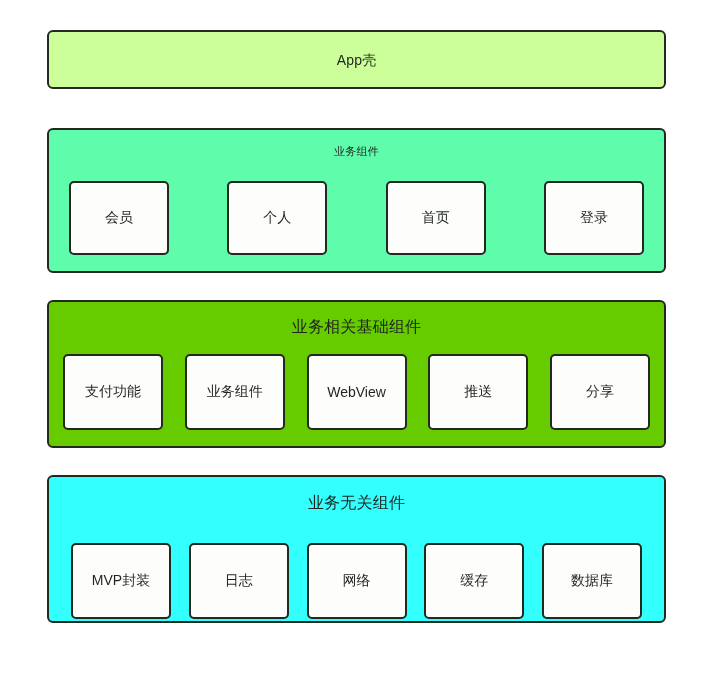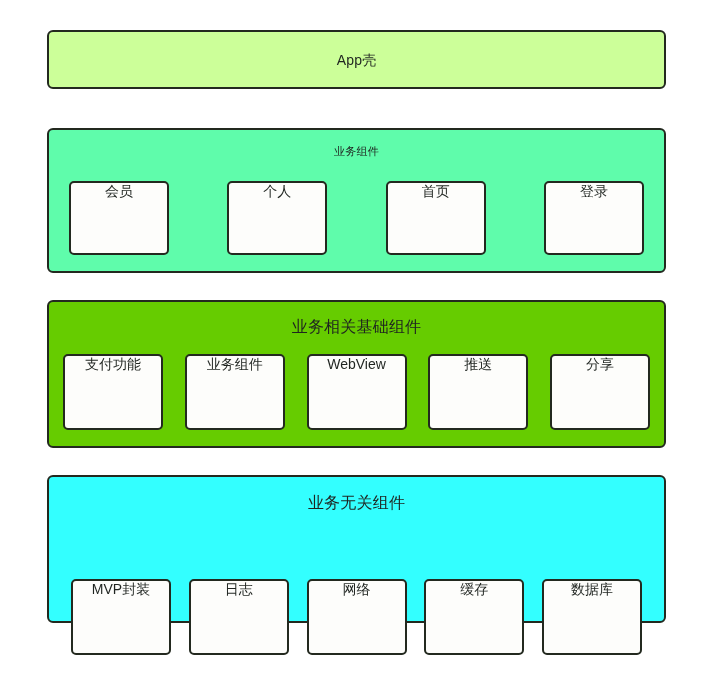--- a/index.html
+++ b/index.html
@@ -97,34 +97,34 @@
   .layer-biz .card-row    { top: 51px; padding: 0 22px; }
   .layer-base .card-row   { top: 52px; padding: 0 22px; }
   .layer-common .card-row { top: 54px; padding: 0 22px; }
 
   .card {
     box-sizing: border-box;
     background: #fdfdfb;
     border: 2px solid #23291f;
     border-radius: 5px;
     display: flex;
-    align-items: flex-start;
+    align-items: center;
     justify-content: center;
     color: #1f2420;
     font-size: 14px;
     white-space: nowrap;
   }
   .layer-biz .card    { width: 100px; height: 74px; }
   .layer-base .card   { width: 100px; height: 76px; }
   .layer-common .card { width: 100px; height: 76px; }
 
   
   .layer-biz .card-row    { padding: 0 20px; justify-content: space-between; }
   .layer-base .card-row   { padding: 0 14px; justify-content: space-between; }
-  .layer-common .card-row { padding: 12px 22px; justify-content: space-between; margin-top: 36px; }
+  .layer-common .card-row { padding: 12px 22px; justify-content: space-between; }
 </style>
 </head>
 <body>
 
 <div id="diagram">
 
   <div class="layer layer-shell" style="background: rgb(204, 255, 153); border-color: rgb(35, 41, 31);">
     <div class="layer-title">App壳</div>
   </div>
 

